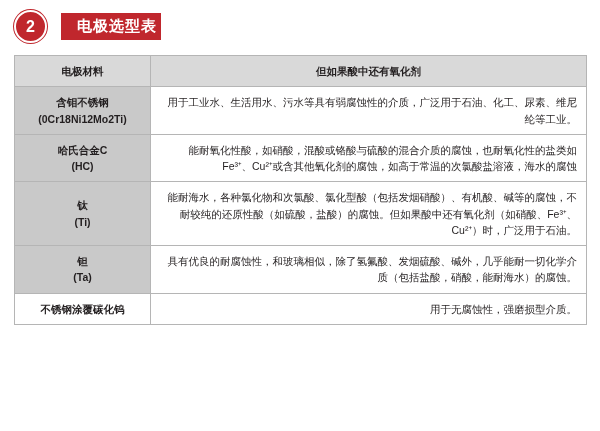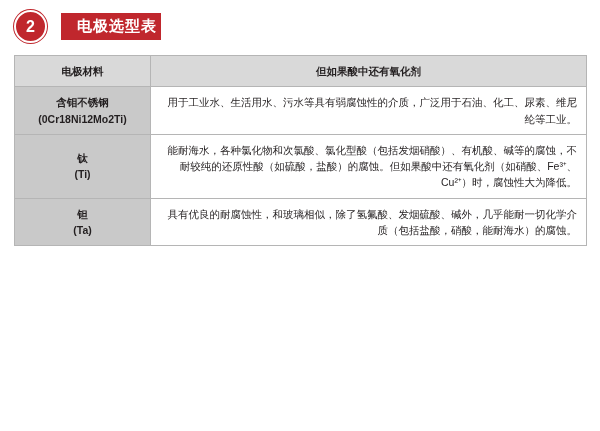--- a/index.html
+++ b/index.html
@@ -119,29 +119,42 @@
       <tbody>
         <tr>
           <td class="mat grey">
             <span>含钼不锈钢</span>
             <span class="line2">(0Cr18Ni12Mo2Ti)</span>
           </td>
           <td class="desc">用于工业水、生活用水、污水等具有弱腐蚀性的介质，广泛用于石油、化工、尿素、维尼纶等工业。</td>
         </tr>
         <tr>
           <td class="mat grey">
+            <span>哈氏合金C</span>
+            <span class="line2">(HC)</span>
+          </td>
+          <td class="desc">能耐氧化性酸，如硝酸，混酸或铬酸与硫酸的混合介质的腐蚀，也耐氧化性的盐类如Fe³⁺、Cu²⁺或含其他氧化剂的腐蚀，如高于常温的次氯酸盐溶液，海水的腐蚀</td>
+        </tr>
+        <tr>
+          <td class="mat grey">
             <span>钛</span>
             <span class="line2">(Ti)</span>
           </td>
-          <td class="desc">能耐海水，各种氯化物和次氯酸、氯化型酸（包括发烟硝酸）、有机酸、碱等的腐蚀，不耐较纯的还原性酸（如硫酸，盐酸）的腐蚀。但如果酸中还有氧化剂（如硝酸、Fe³⁺、Cu²⁺）时，腐蚀性大为降低。</td>
+          <td class="desc">能耐海水，各种氯化物和次氯酸、氯化型酸（包括发烟硝酸）、有机酸、碱等的腐蚀，不耐较纯的还原性酸（如硫酸，盐酸）的腐蚀。但如果酸中还有氧化剂（如硝酸、Fe³⁺、Cu²⁺）时，广泛用于石油。</td>
         </tr>
         <tr>
           <td class="mat grey">
             <span>钽</span>
             <span class="line2">(Ta)</span>
           </td>
           <td class="desc">具有优良的耐腐蚀性，和玻璃相似，除了氢氟酸、发烟硫酸、碱外，几乎能耐一切化学介质（包括盐酸，硝酸，能耐海水）的腐蚀。</td>
         </tr>
+        <tr>
+          <td class="mat white">
+            <span>不锈钢涂覆碳化钨</span>
+          </td>
+          <td class="desc">用于无腐蚀性，强磨损型介质。</td>
+        </tr>
       </tbody>
     </table>
   </div>
 
 </div>
 
 </body></html>

